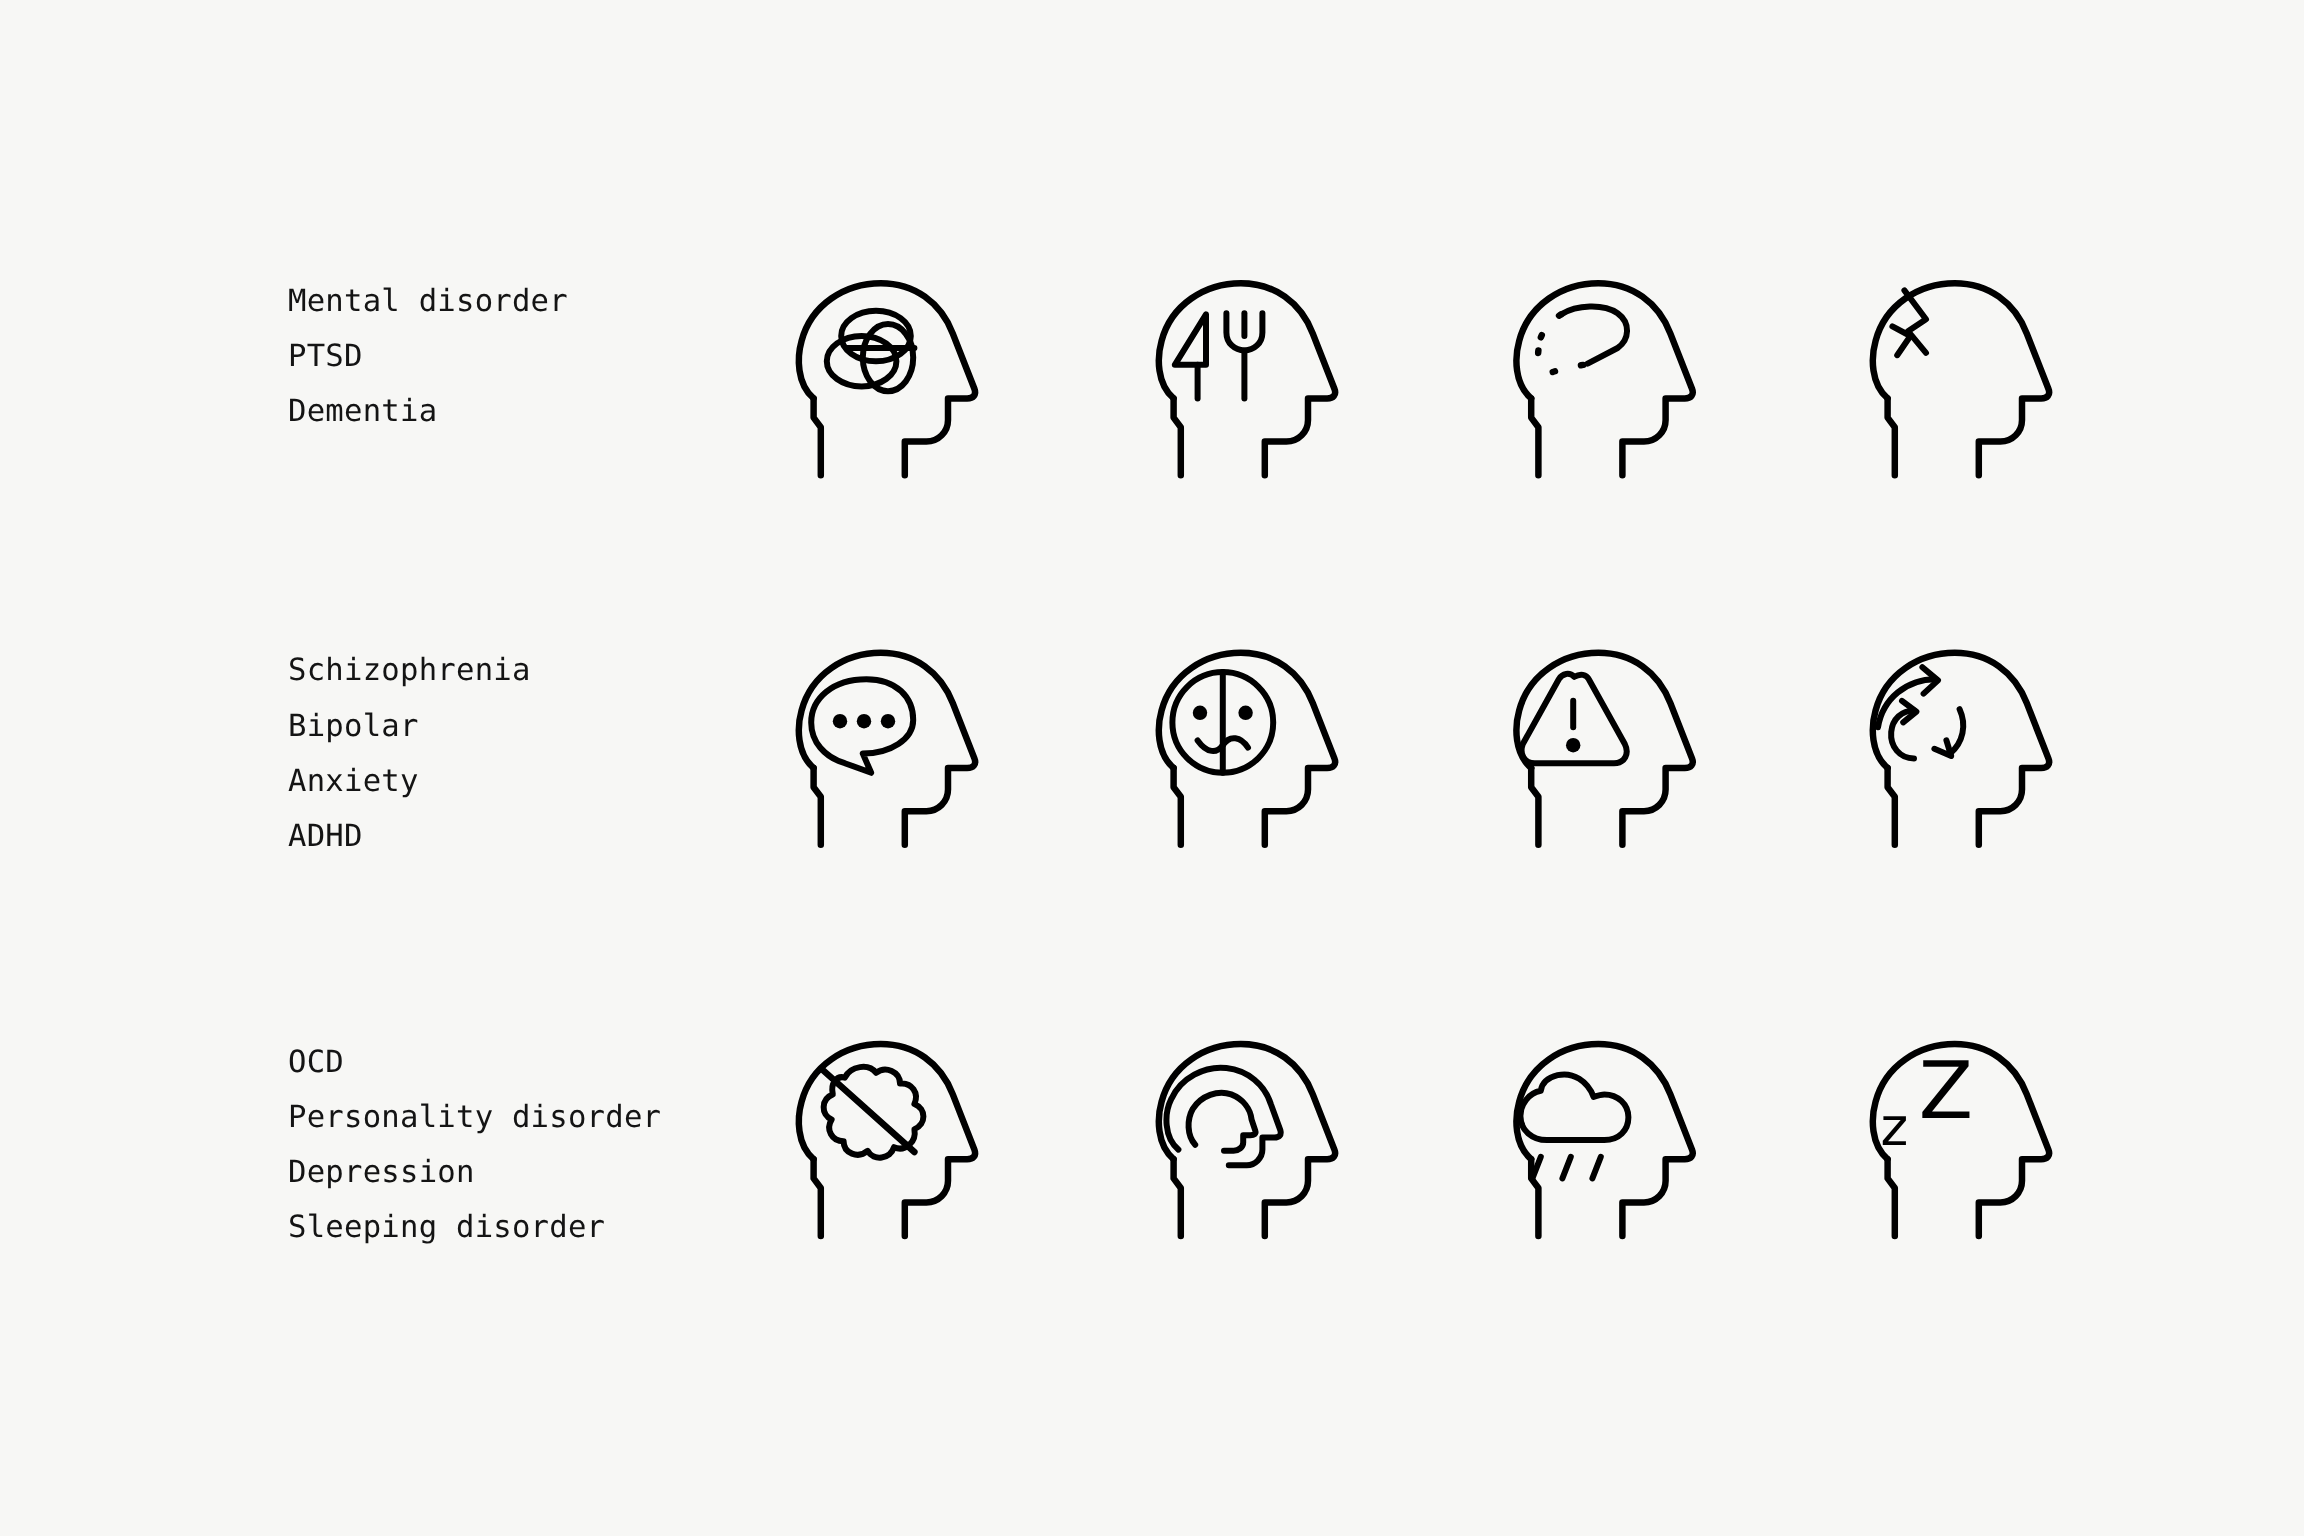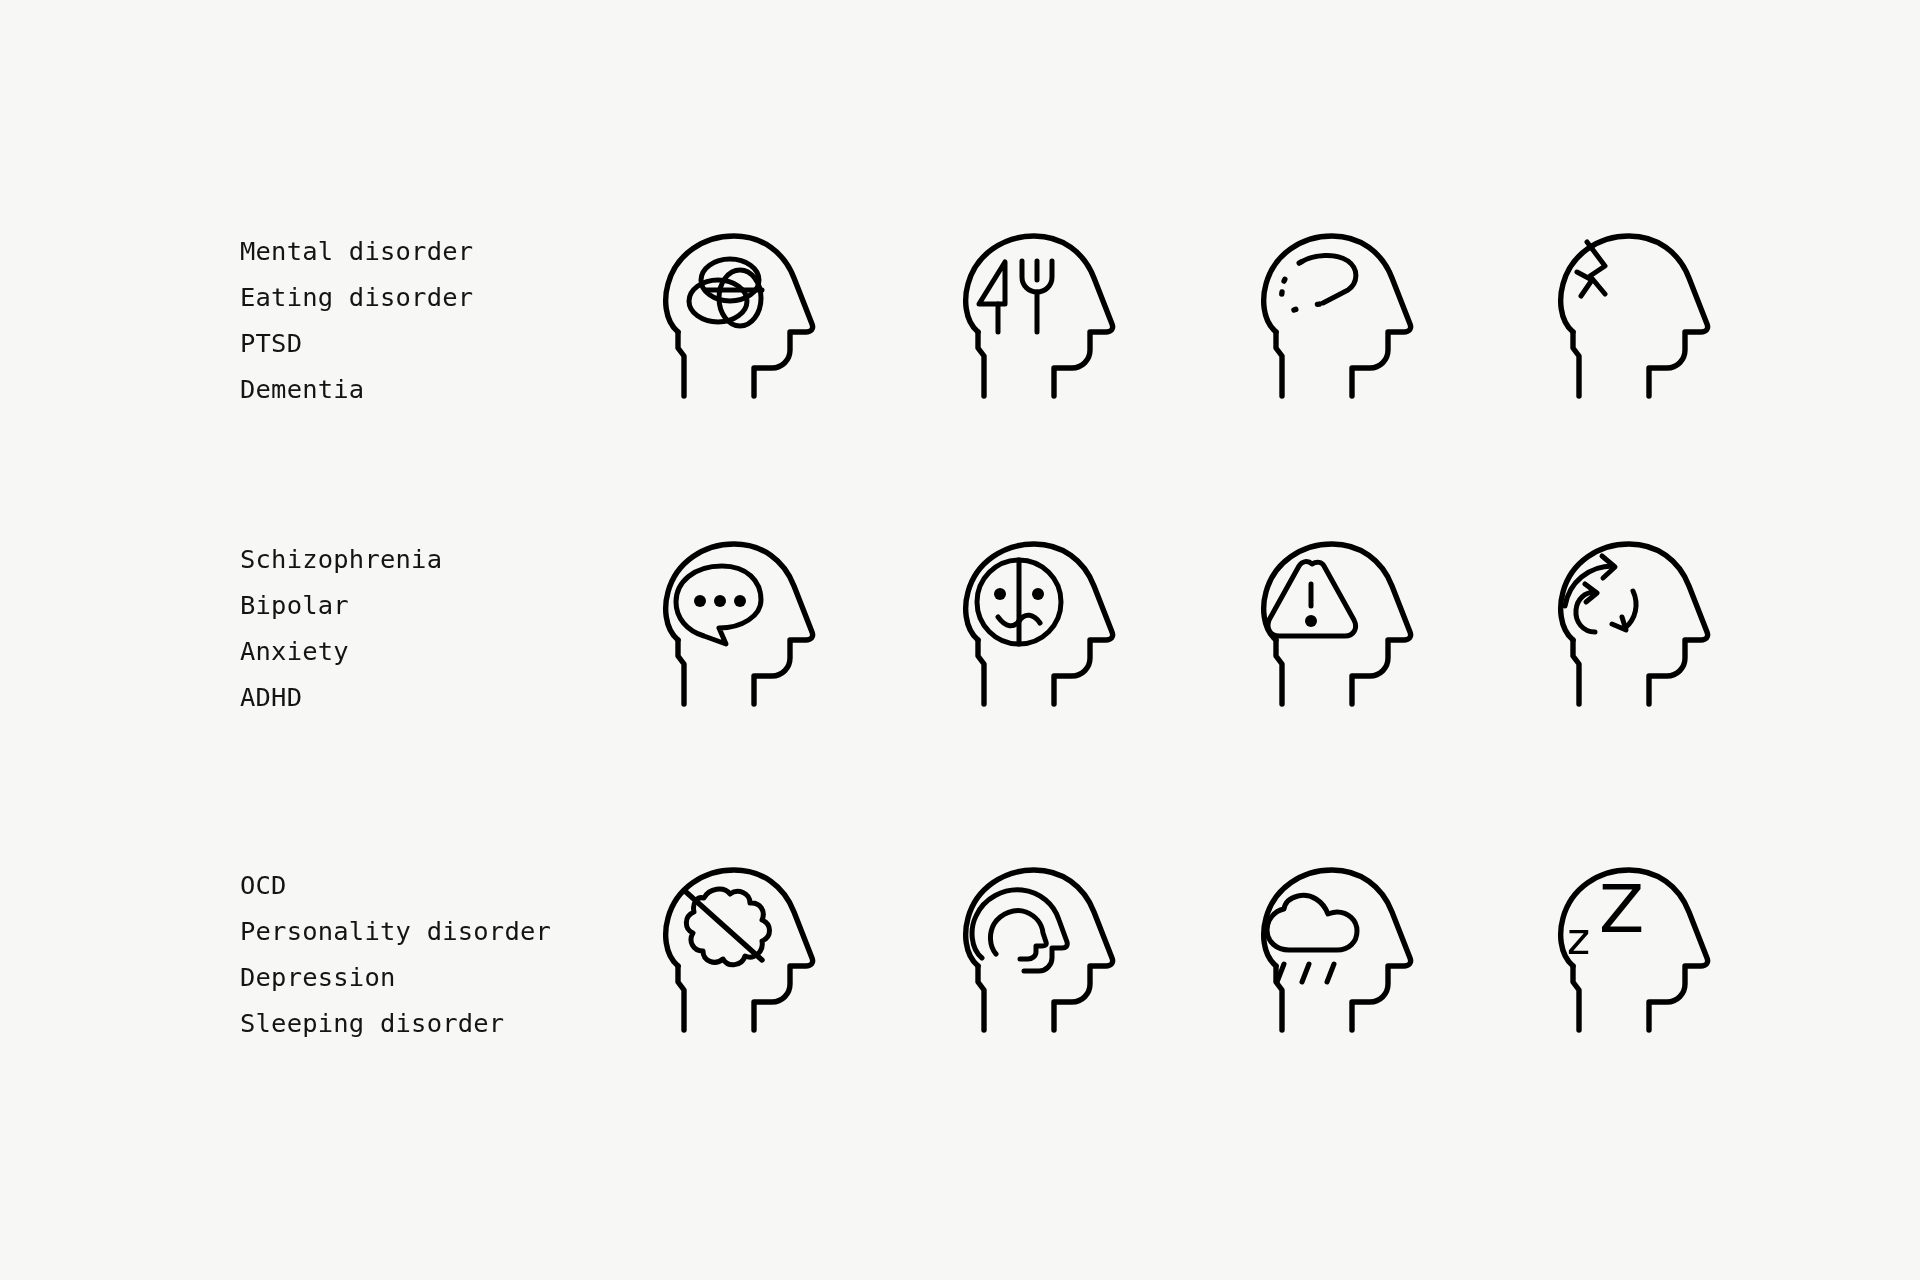--- a/index.html
+++ b/index.html
@@ -108,21 +108,20 @@
 </style>
 </head>
 <body>
 
 <div class="sheet">
 
   <div class="row" id="row-0">
 
     <div class="label-col">
       <div class="label-item">Mental disorder</div>
-      <div class="label-item">Eating disorder</div>
       <div class="label-item">PTSD</div>
       <div class="label-item">Dementia</div>
     </div>
 
     <div class="icon-cell c0">
       <svg class="icon-svg" viewBox="0 0 166 176">
         <path class="stroke" d="M16 104 C2 92 2 70 6 56 C14 26 42 8 72 8 C100 8 122 24 132 50 L150 96 C152 101 149 104 144 104 L128 104 L128 122 C128 132 120 140 110 140 L92 140 L92 168"></path>
         <path class="stroke" d="M16 104 L16 120 L22 128 L22 168"></path>
         <ellipse class="stroke-thin" cx="68" cy="52" rx="29" ry="21"></ellipse>
         <ellipse class="stroke-thin" cx="56" cy="73" rx="29" ry="21"></ellipse>

